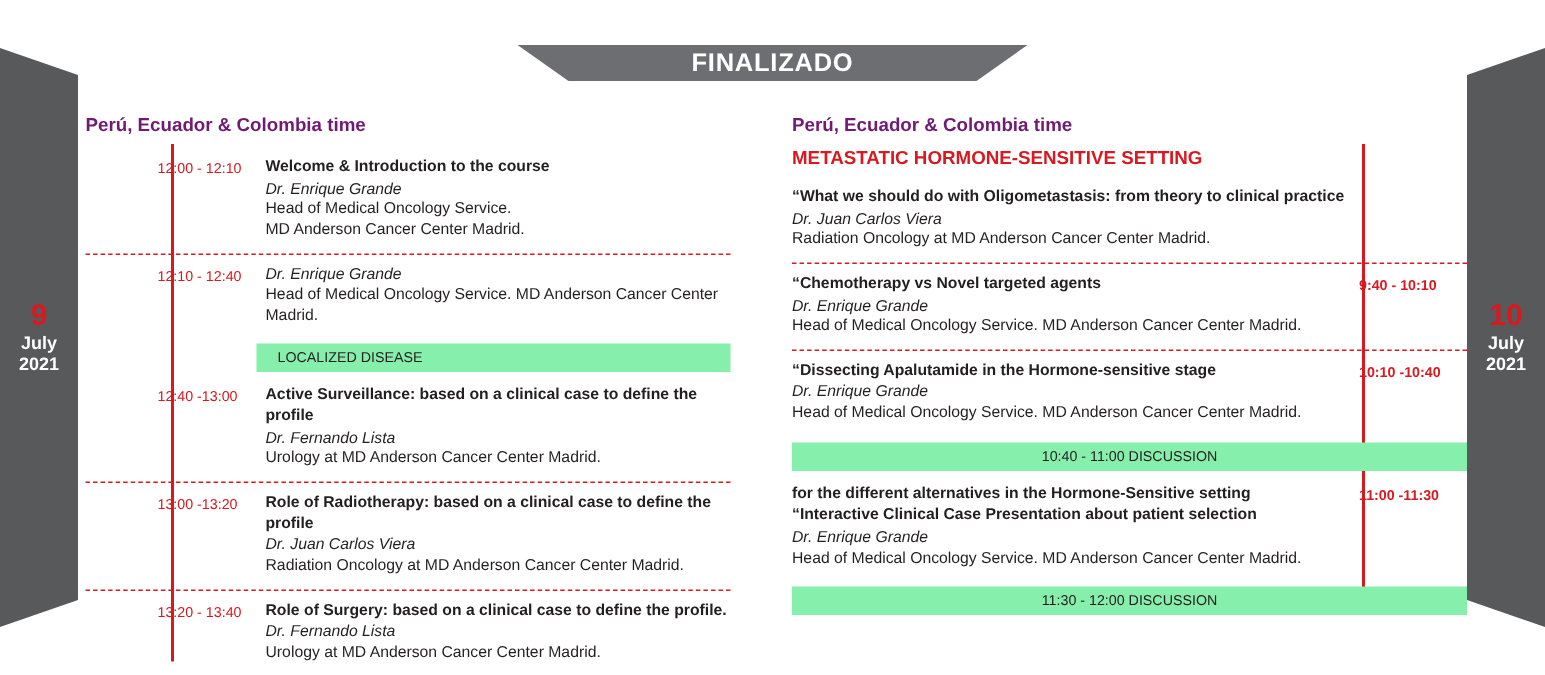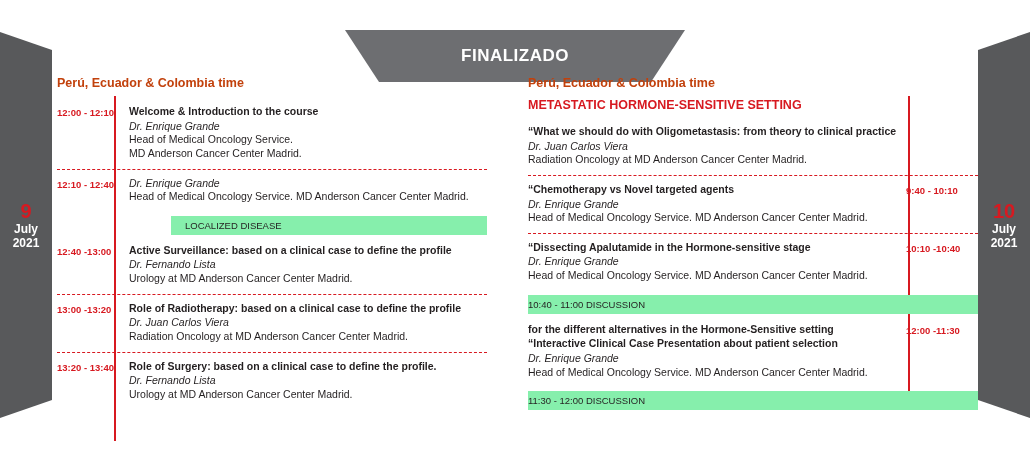--- a/index.html
+++ b/index.html
@@ -7,21 +7,21 @@
     width:1030px;height:450px;
     background:#ffffff;
     font-family:"Liberation Sans", sans-serif;
     position:relative;
     overflow:hidden;
     color:#231f20;
   }
   .banner{
     position:absolute;
     left:345px;top:30px;
-    width:340px;height:52px;
+    width:340px;height:24px;
     background:#6d6e71;
     color:#ffffff;
     font-size:17px;
     font-weight:bold;
     letter-spacing:.5px;
     display:flex;align-items:center;justify-content:center;
     clip-path:polygon(0 0,100% 0,90% 100%,10% 100%);
   }
   
   .side{
@@ -49,21 +49,21 @@
   .side-year{font-size:12px;font-weight:bold;}
 
   .col{
     position:absolute;
     top:76px;
   }
   .col.left{left:57px;width:430px;}
   .col.right{left:528px;width:450px;}
 
   .tz{
-    color:#c2410c;
+    color:#701a75;
     font-size:12.5px;
     font-weight:bold;
     margin:0 0 8px 0;
   }
   .section-red{
     color:#d71920;
     font-size:12.5px;
     font-weight:bold;
     margin:0 0 6px 0;
   }
@@ -80,22 +80,23 @@
   .row{
     display:flex;
     position:relative;
     padding:7px 0 8px 0;
   }
   .row .time{
     width:58px;
     flex:0 0 58px;
     color:#d71920;
     font-size:9.5px;
-    font-weight:bold;
+    font-weight:normal;
     padding-top:2px;
+    margin-left:48px;
   }
   .row .body{
     flex:1;
     padding-left:14px;
   }
   .dashed{
     border-top:1px dashed #d71920;
   }
   .ttl{
     font-size:10.5px;
@@ -118,21 +119,21 @@
     background:#86efac;
     font-size:9.5px;
     padding:4px 0 4px 0;
     margin:4px 0 2px 0;
   }
   .band.left-band{
     margin-left:114px;
     padding-left:14px;
   }
   .band.center{
-    text-align:left;
+    text-align:center;
   }
 
   
   .rrow{
     display:flex;
     position:relative;
     padding:7px 0 8px 0;
   }
   .rrow .rbody{
     flex:1;
@@ -258,17 +259,17 @@
 
   <div class="band center">10:40 - 11:00  DISCUSSION</div>
 
   <div class="rrow">
     <div class="rbody">
       <p class="ttl">for the different alternatives in the Hormone-Sensitive setting</p>
       <p class="ttl">“Interactive Clinical Case Presentation about patient selection</p>
       <p class="spk">Dr. Enrique Grande</p>
       <p class="aff">Head of Medical Oncology Service. MD Anderson Cancer Center Madrid.</p>
     </div>
-    <div class="rtime">12:00 -11:30</div>
+    <div class="rtime">11:00 -11:30</div>
   </div>
 
   <div class="band center">11:30  - 12:00  DISCUSSION</div>
 </div>
 
 </body></html>

